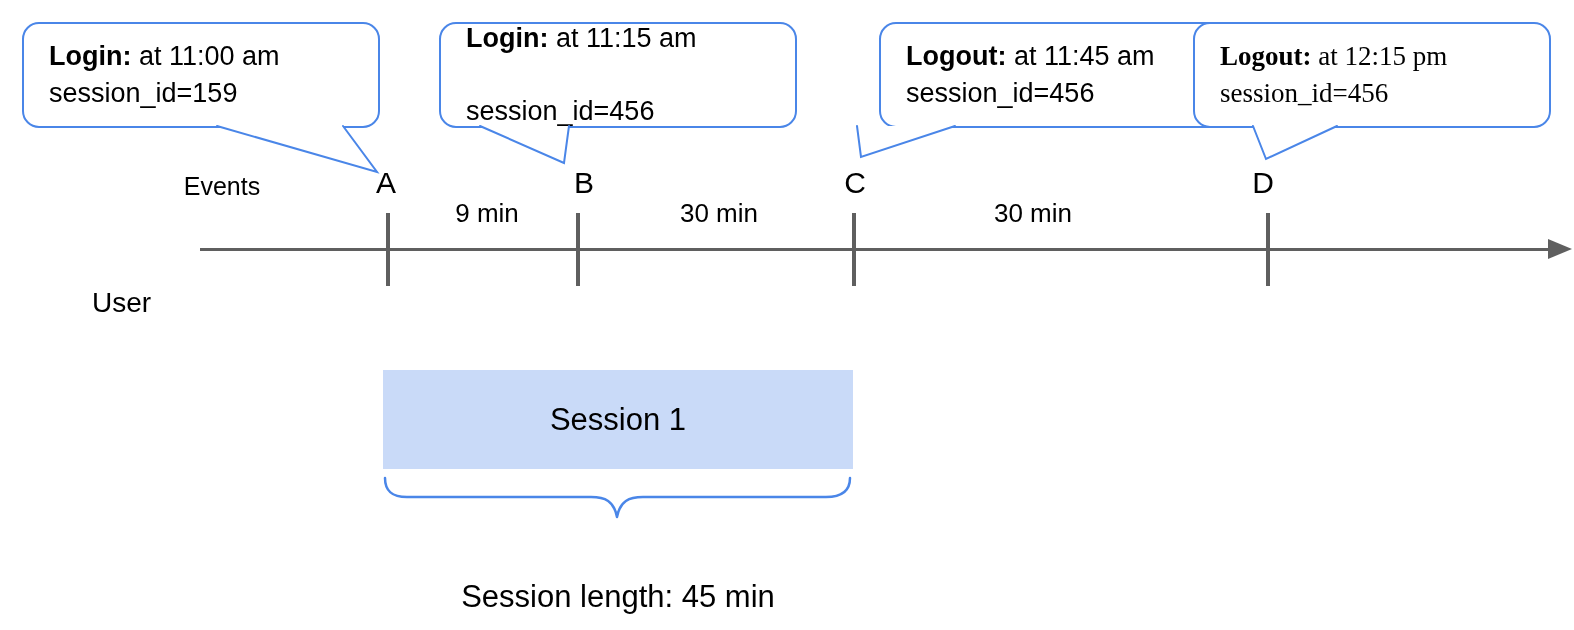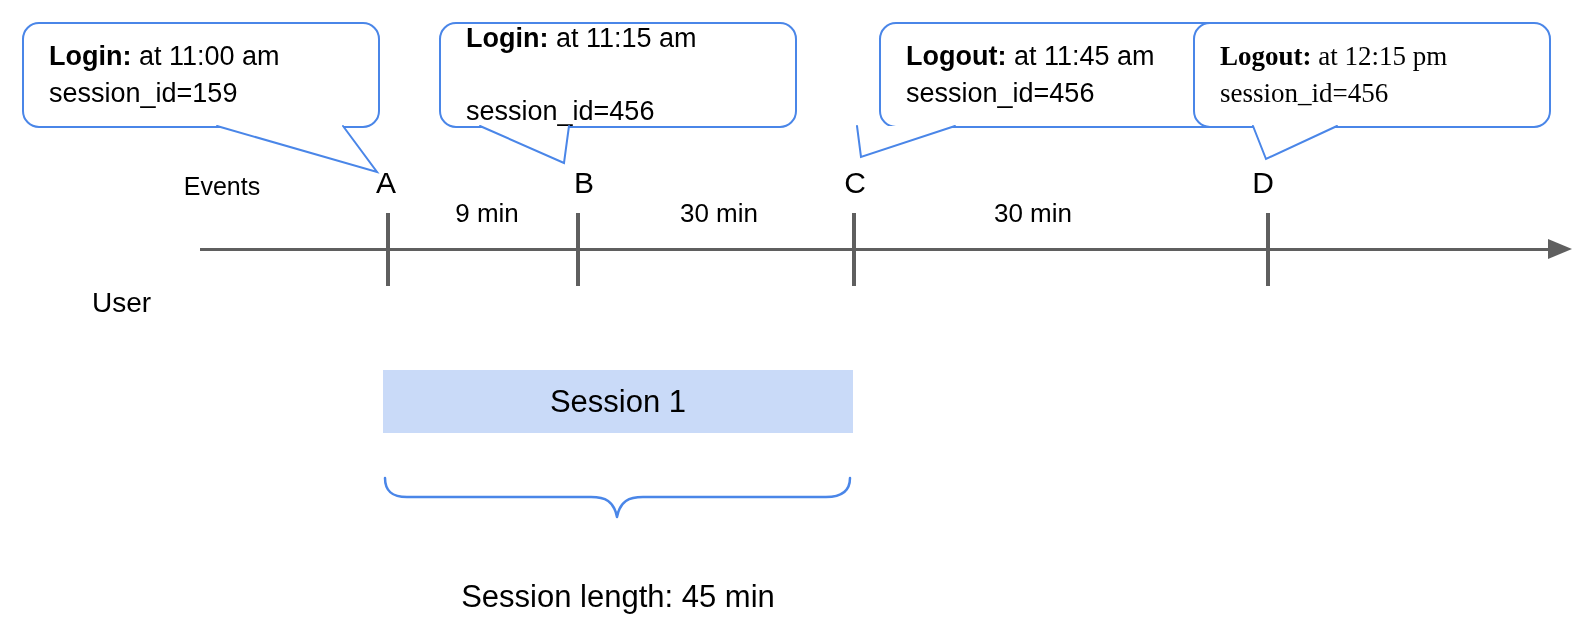--- a/index.html
+++ b/index.html
@@ -99,21 +99,21 @@
     left: 92px; top: 238px;
     font-size: 28px;
     line-height: 34px;
     margin-top: 48px;
   }
 
   
   .session-box {
     position: absolute;
     left: 383px; top: 370px;
-    width: 470px; height: 63px;
+    width: 470px; height: 99px;
     background: var(--session-fill);
     display: flex;
     align-items: center;
     justify-content: center;
     font-size: 31px;
   }
   .brace { position: absolute; left: 383px; top: 476px; overflow: visible; }
   .brace path {
     fill: none;
     stroke: var(--accent-blue);

